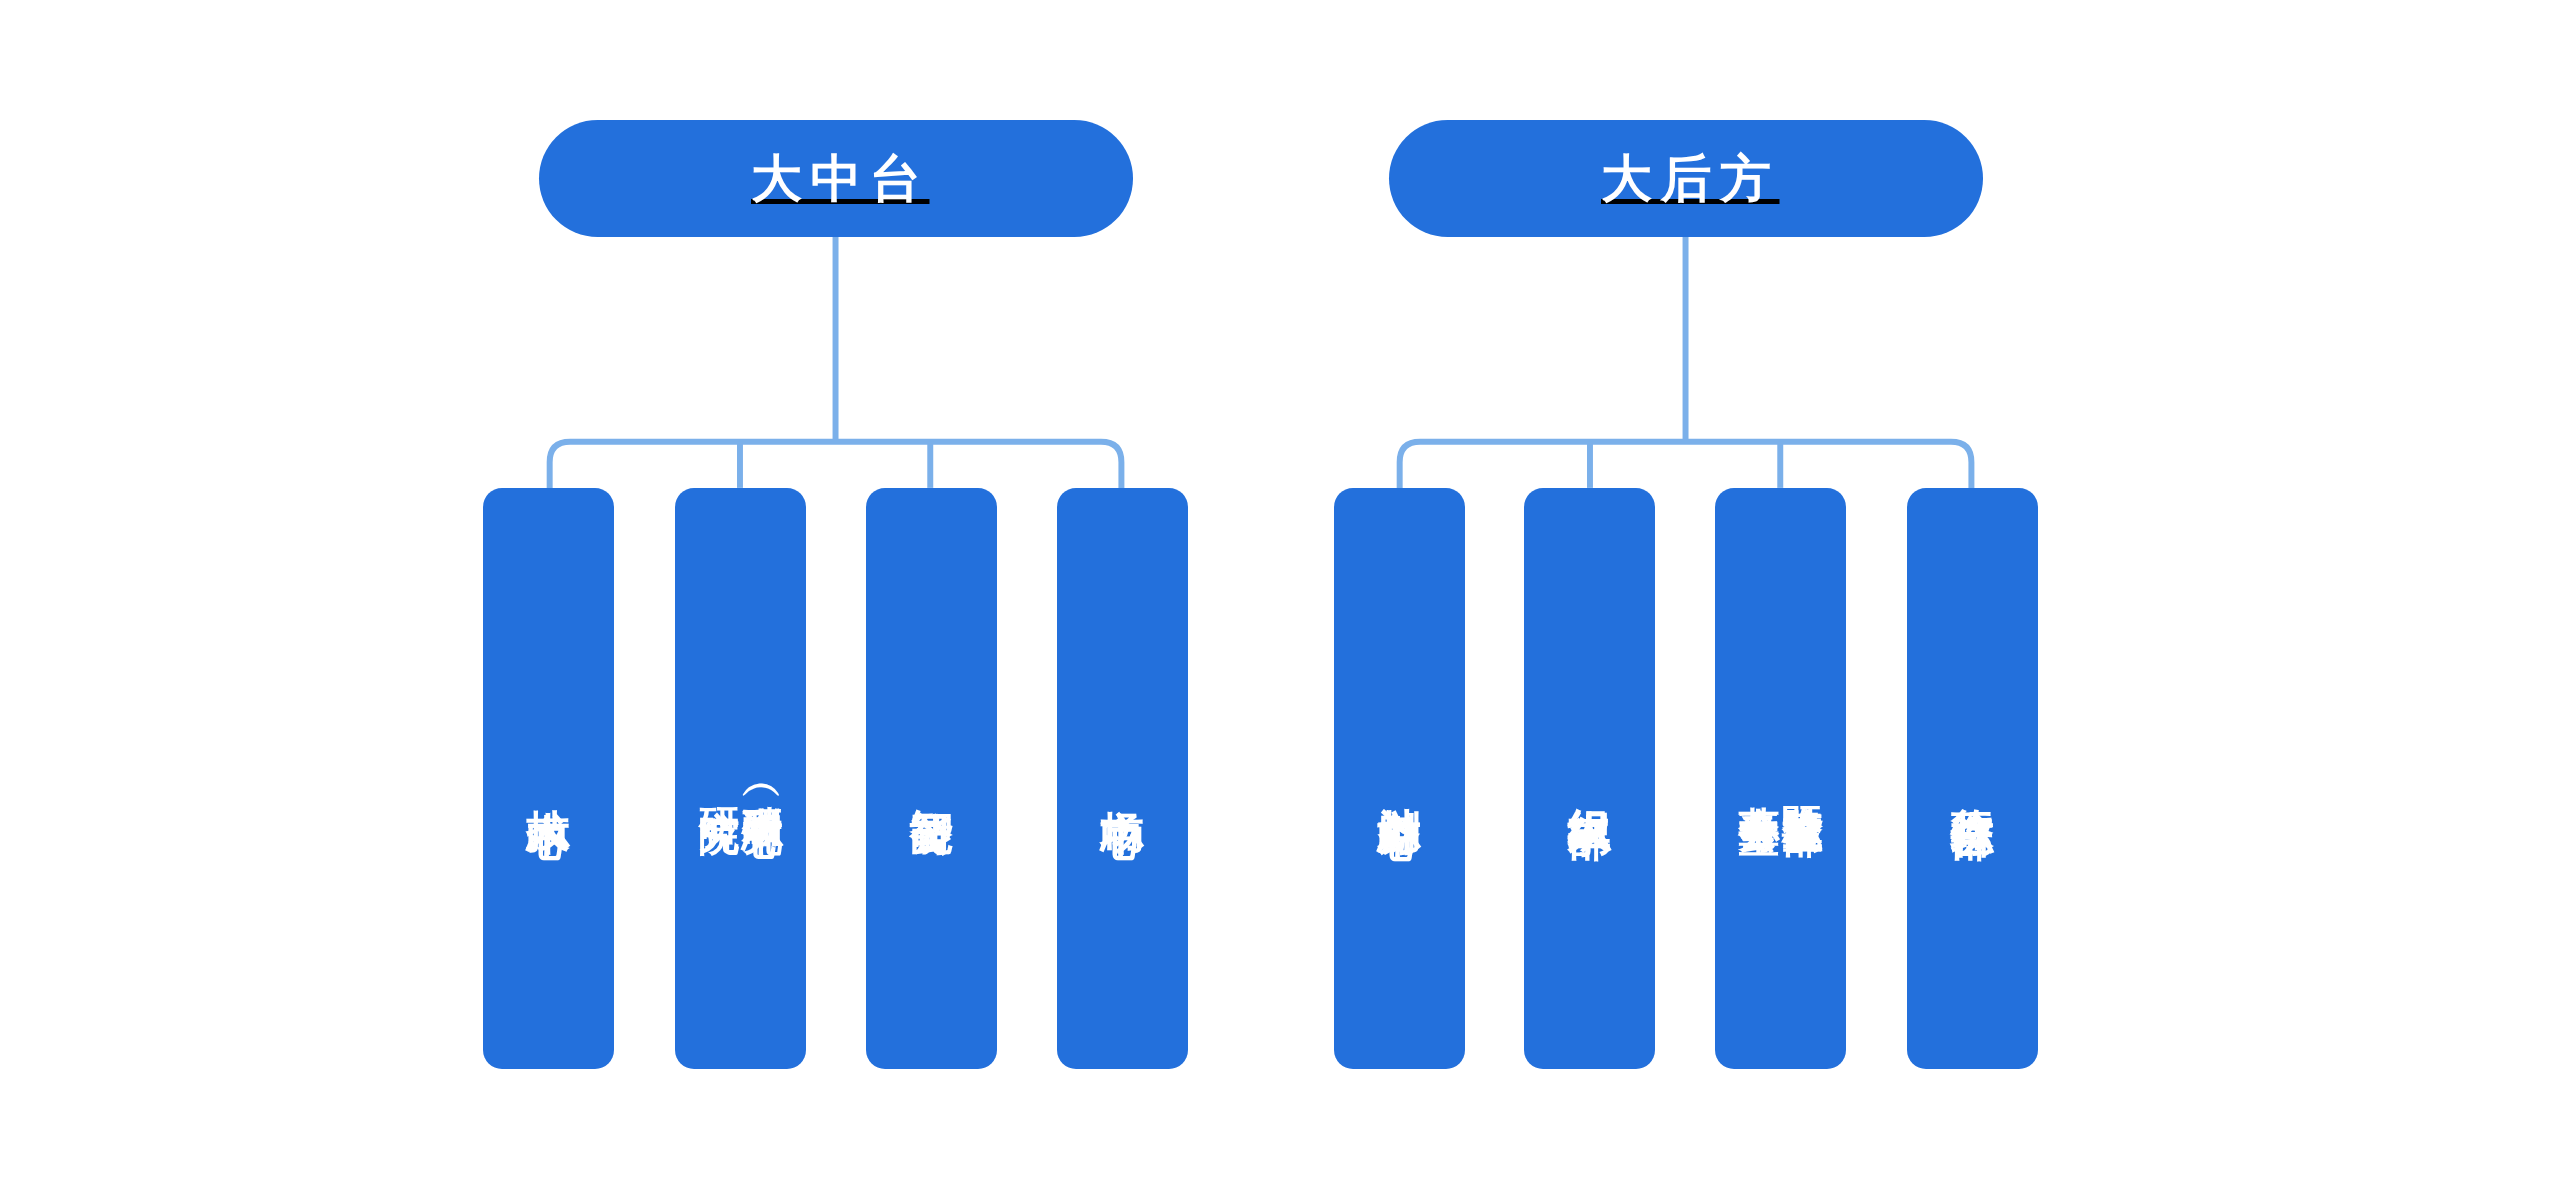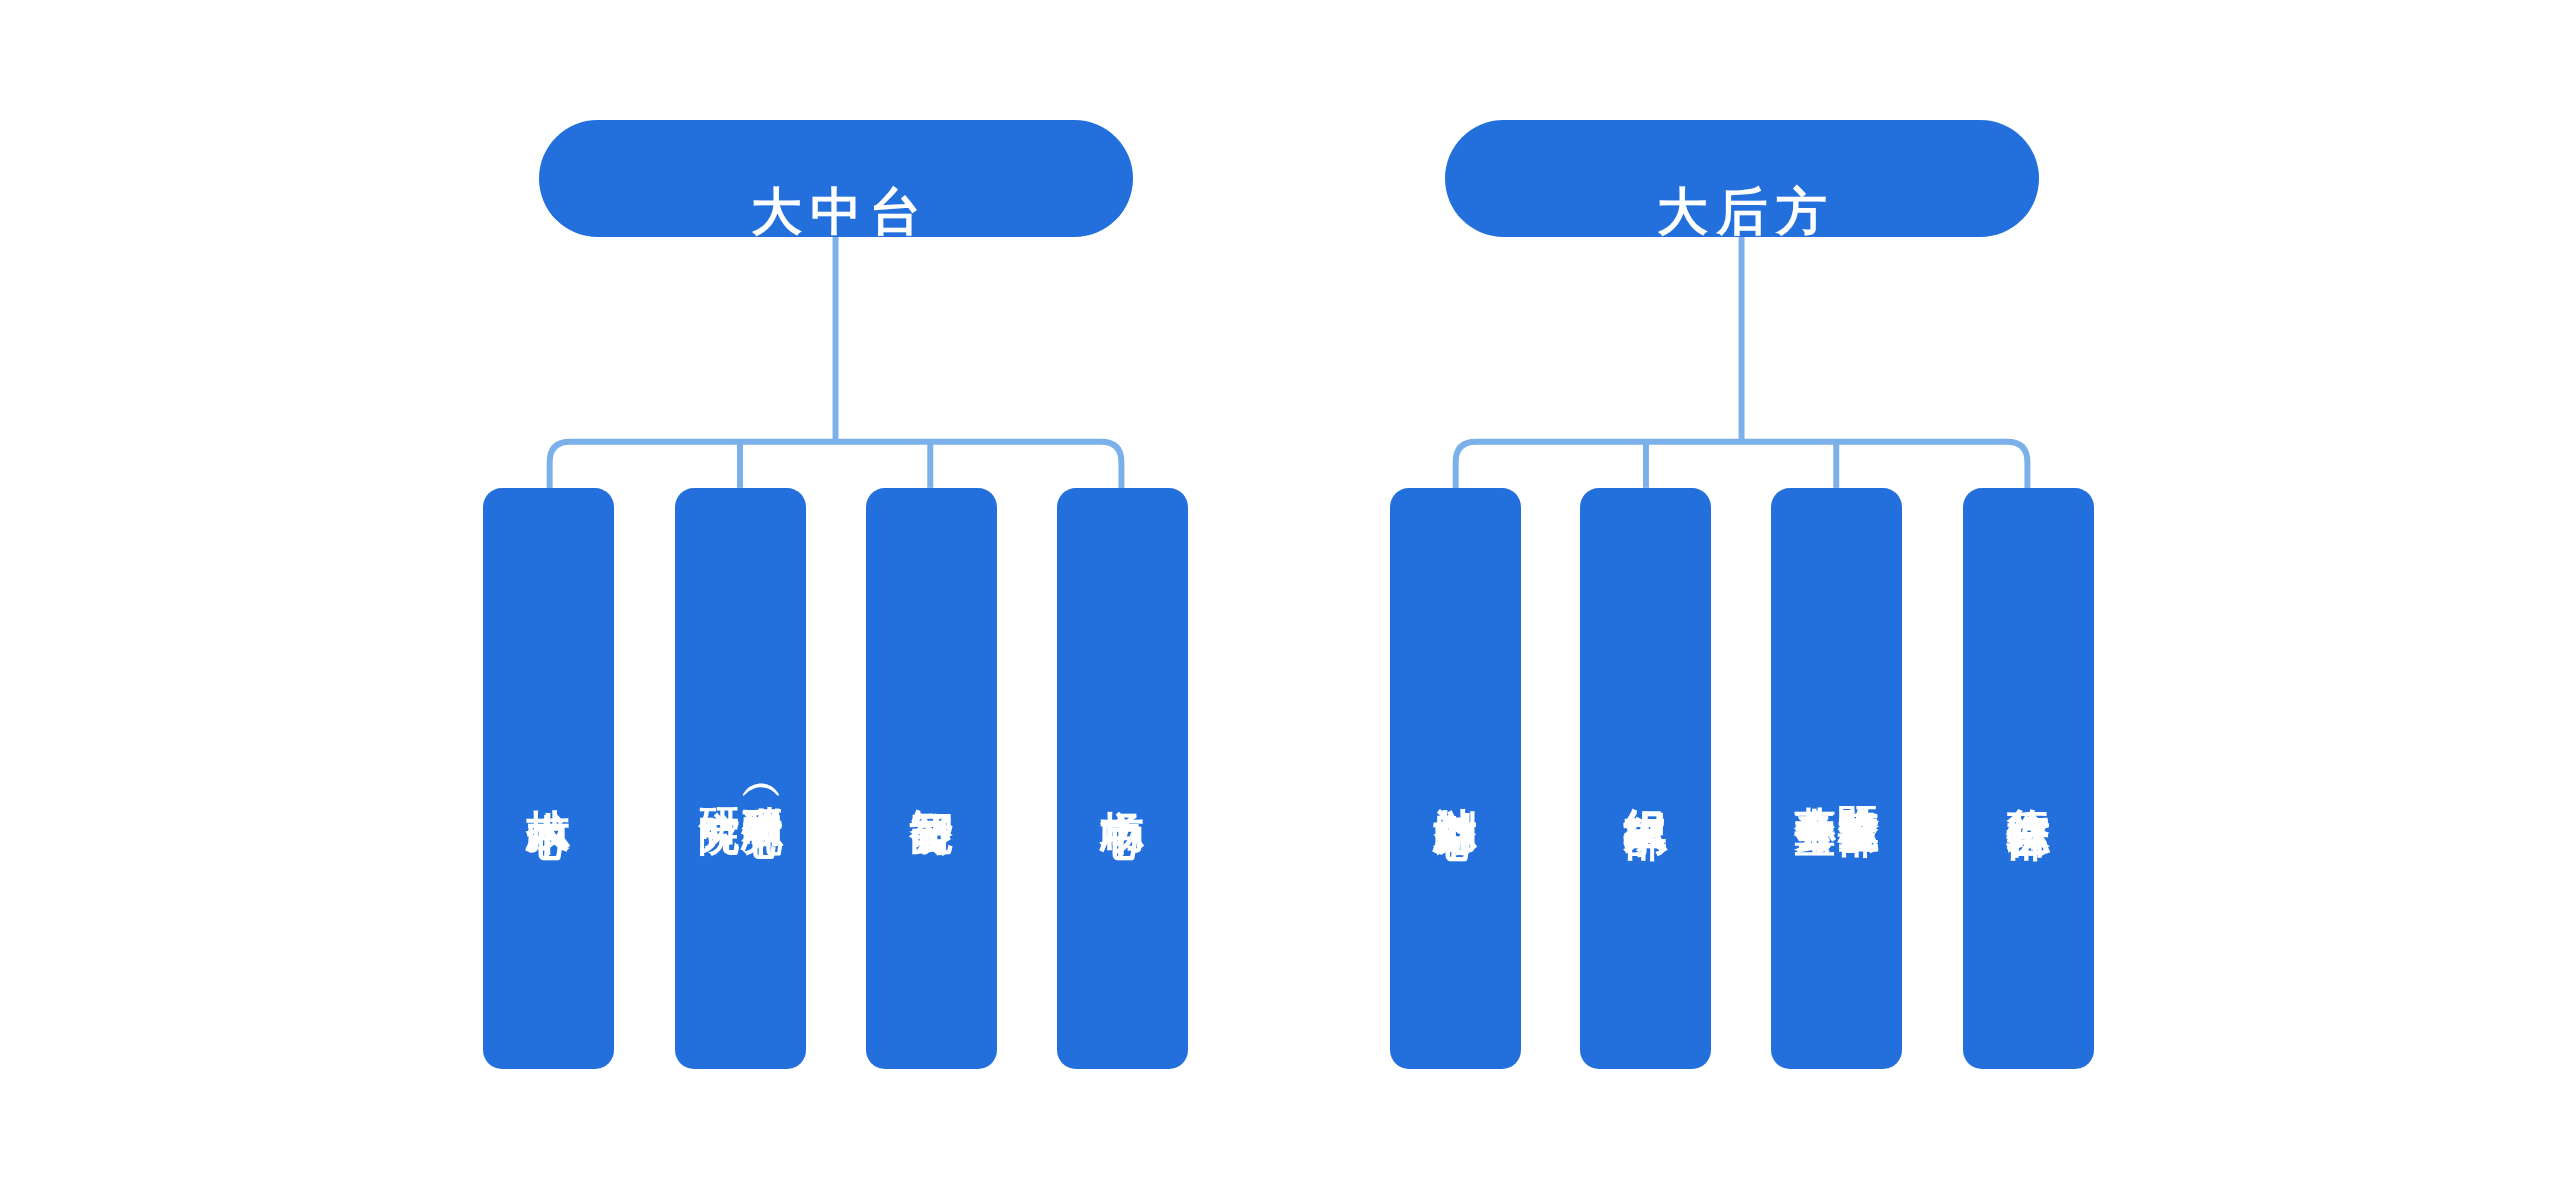--- a/index.html
+++ b/index.html
@@ -16,32 +16,33 @@
     height: 1186px;
     background: #ffffff;
     overflow: hidden;
   }
   .org-group {
     position: absolute;
     top: 0;
     height: 1186px;
   }
   #group-left  { left: 0px;    width: 1317px; }
-  #group-right { left: 1317px; width: 1259px; }
+  #group-right { left: 1261px; width: 1259px; }
 
   
   .pill {
     position: absolute;
     height: 117px;
     border-radius: 59px;
     background: #2370DC;
     display: flex;
-    align-items: flex-end;
+    align-items: center;
     justify-content: center;
     box-sizing: border-box;
+    text-decoration: underline;
   }
   .pill-label {
     color: #ffffff;
     font-size: 51px;
     font-weight: 700;
     letter-spacing: 8.5px;
     text-indent: 8.5px;
     line-height: 1;
     white-space: nowrap;
   }

